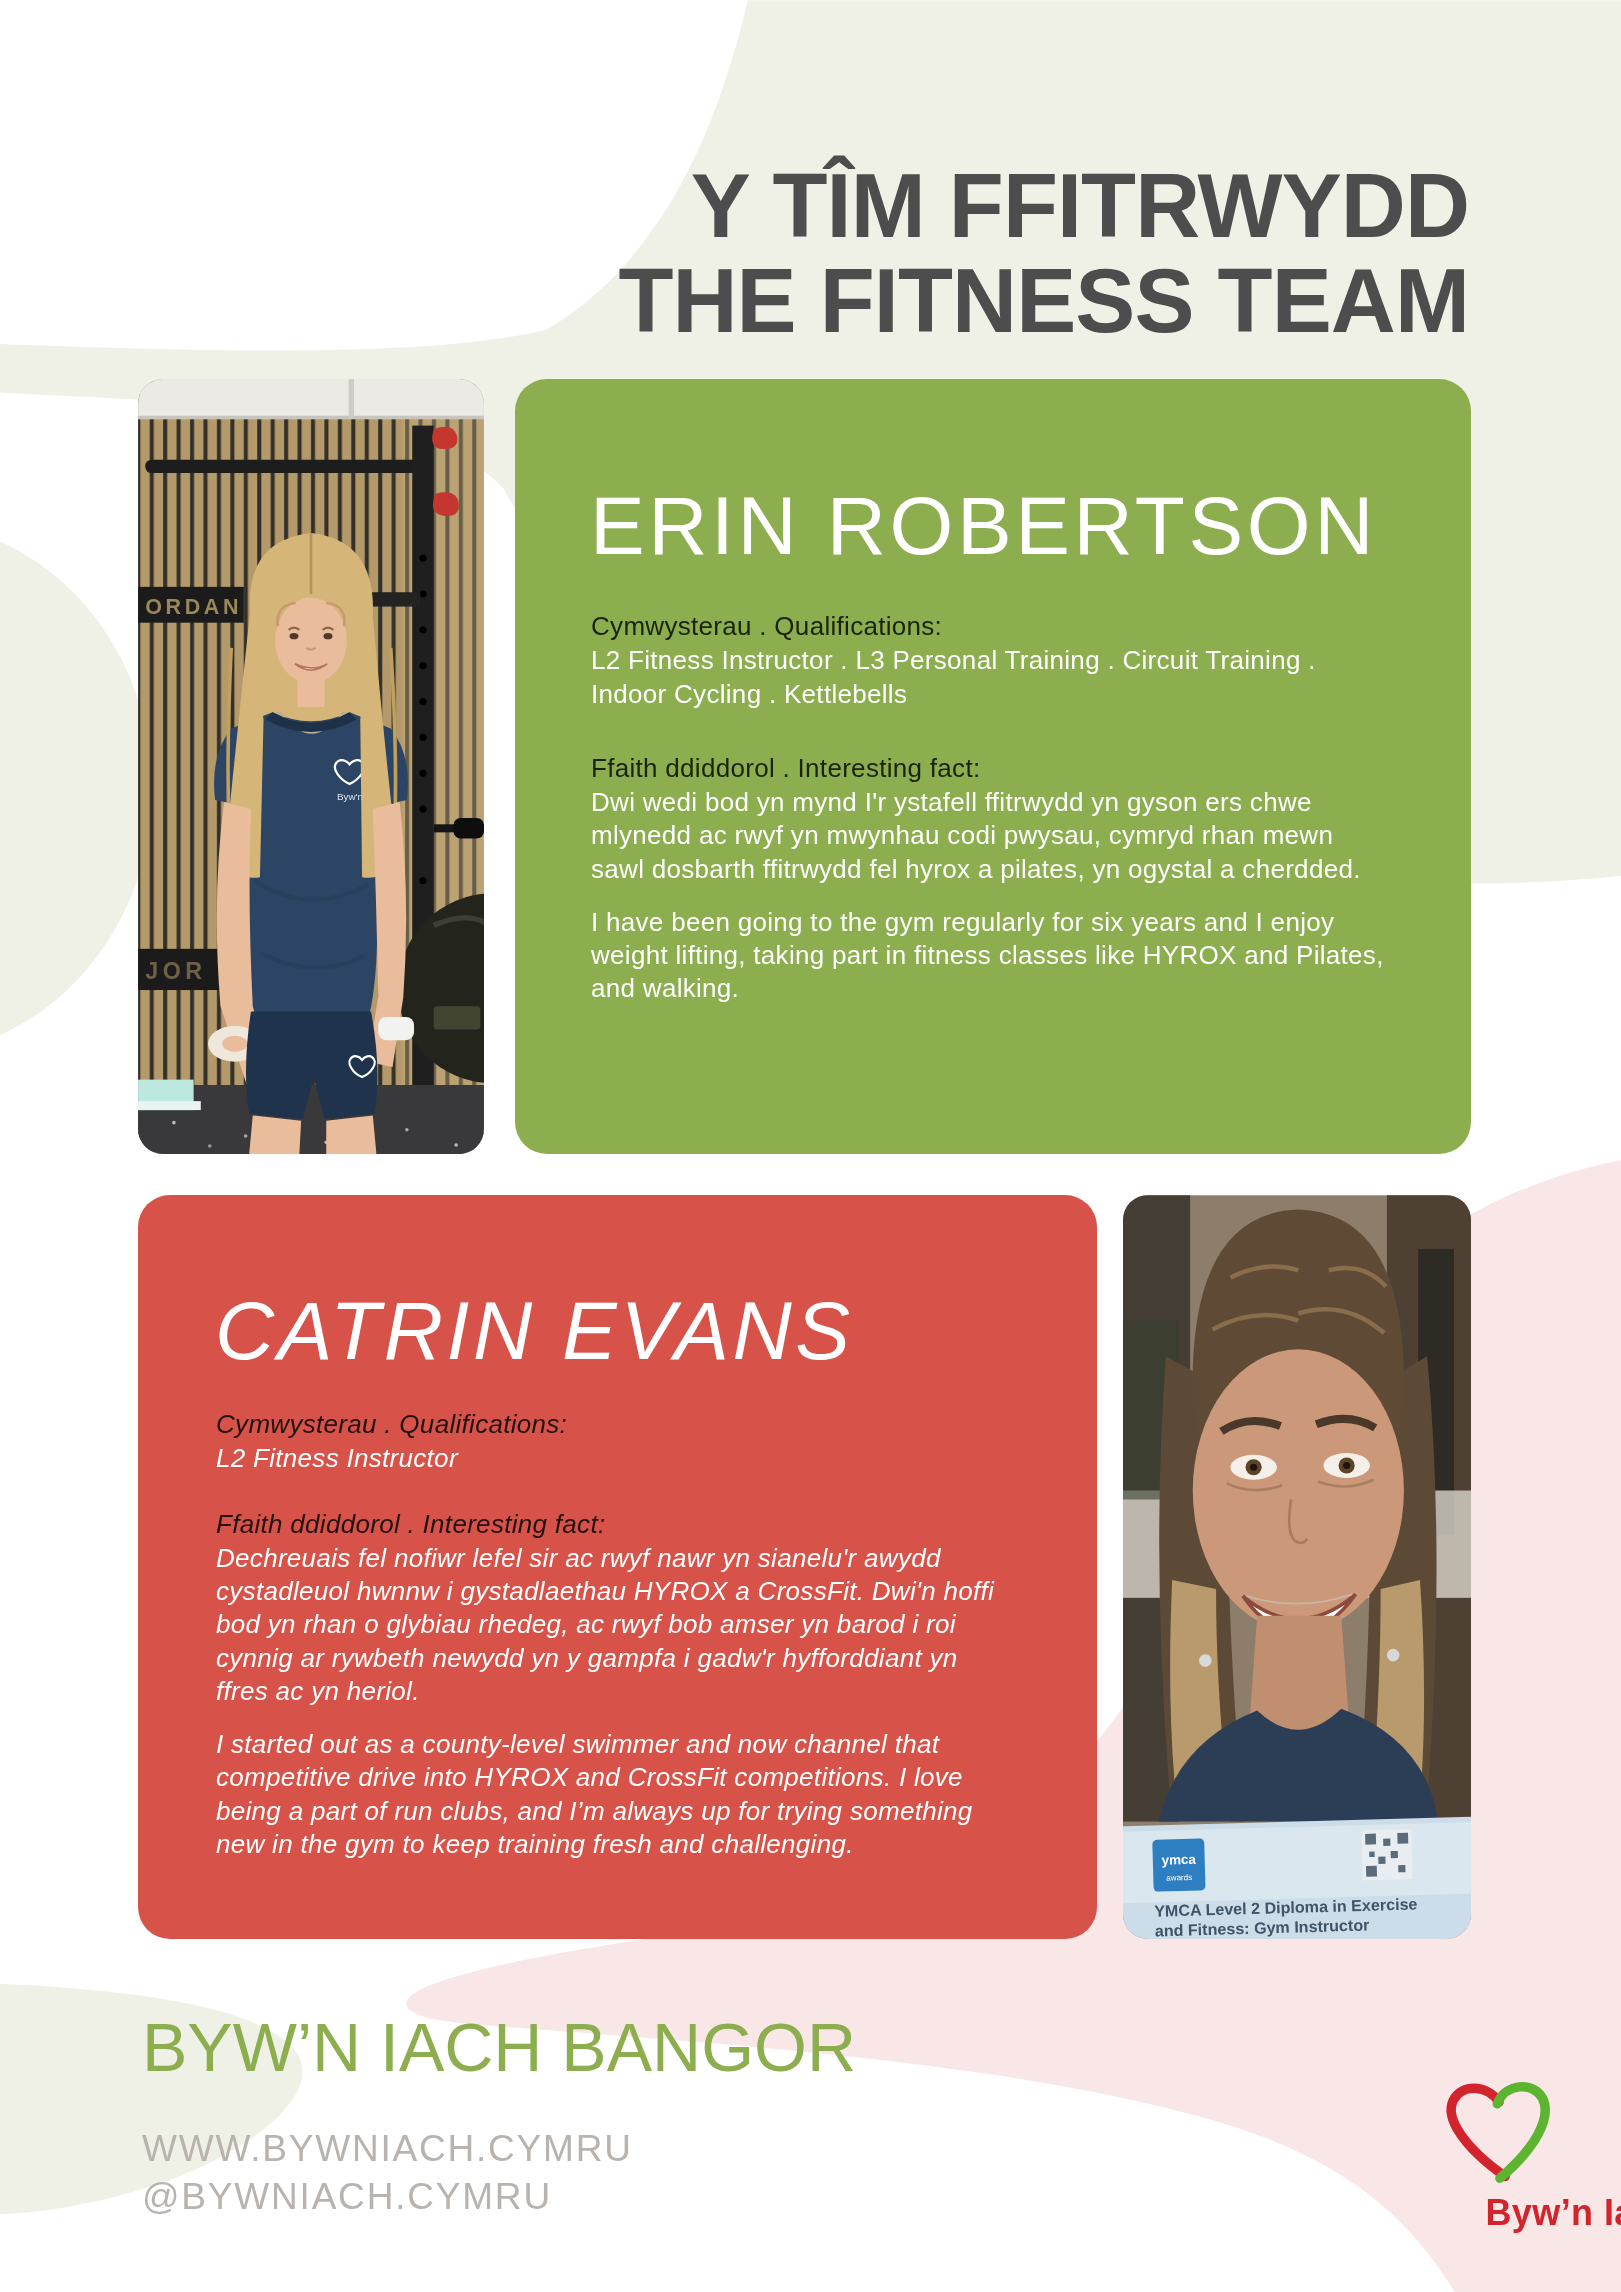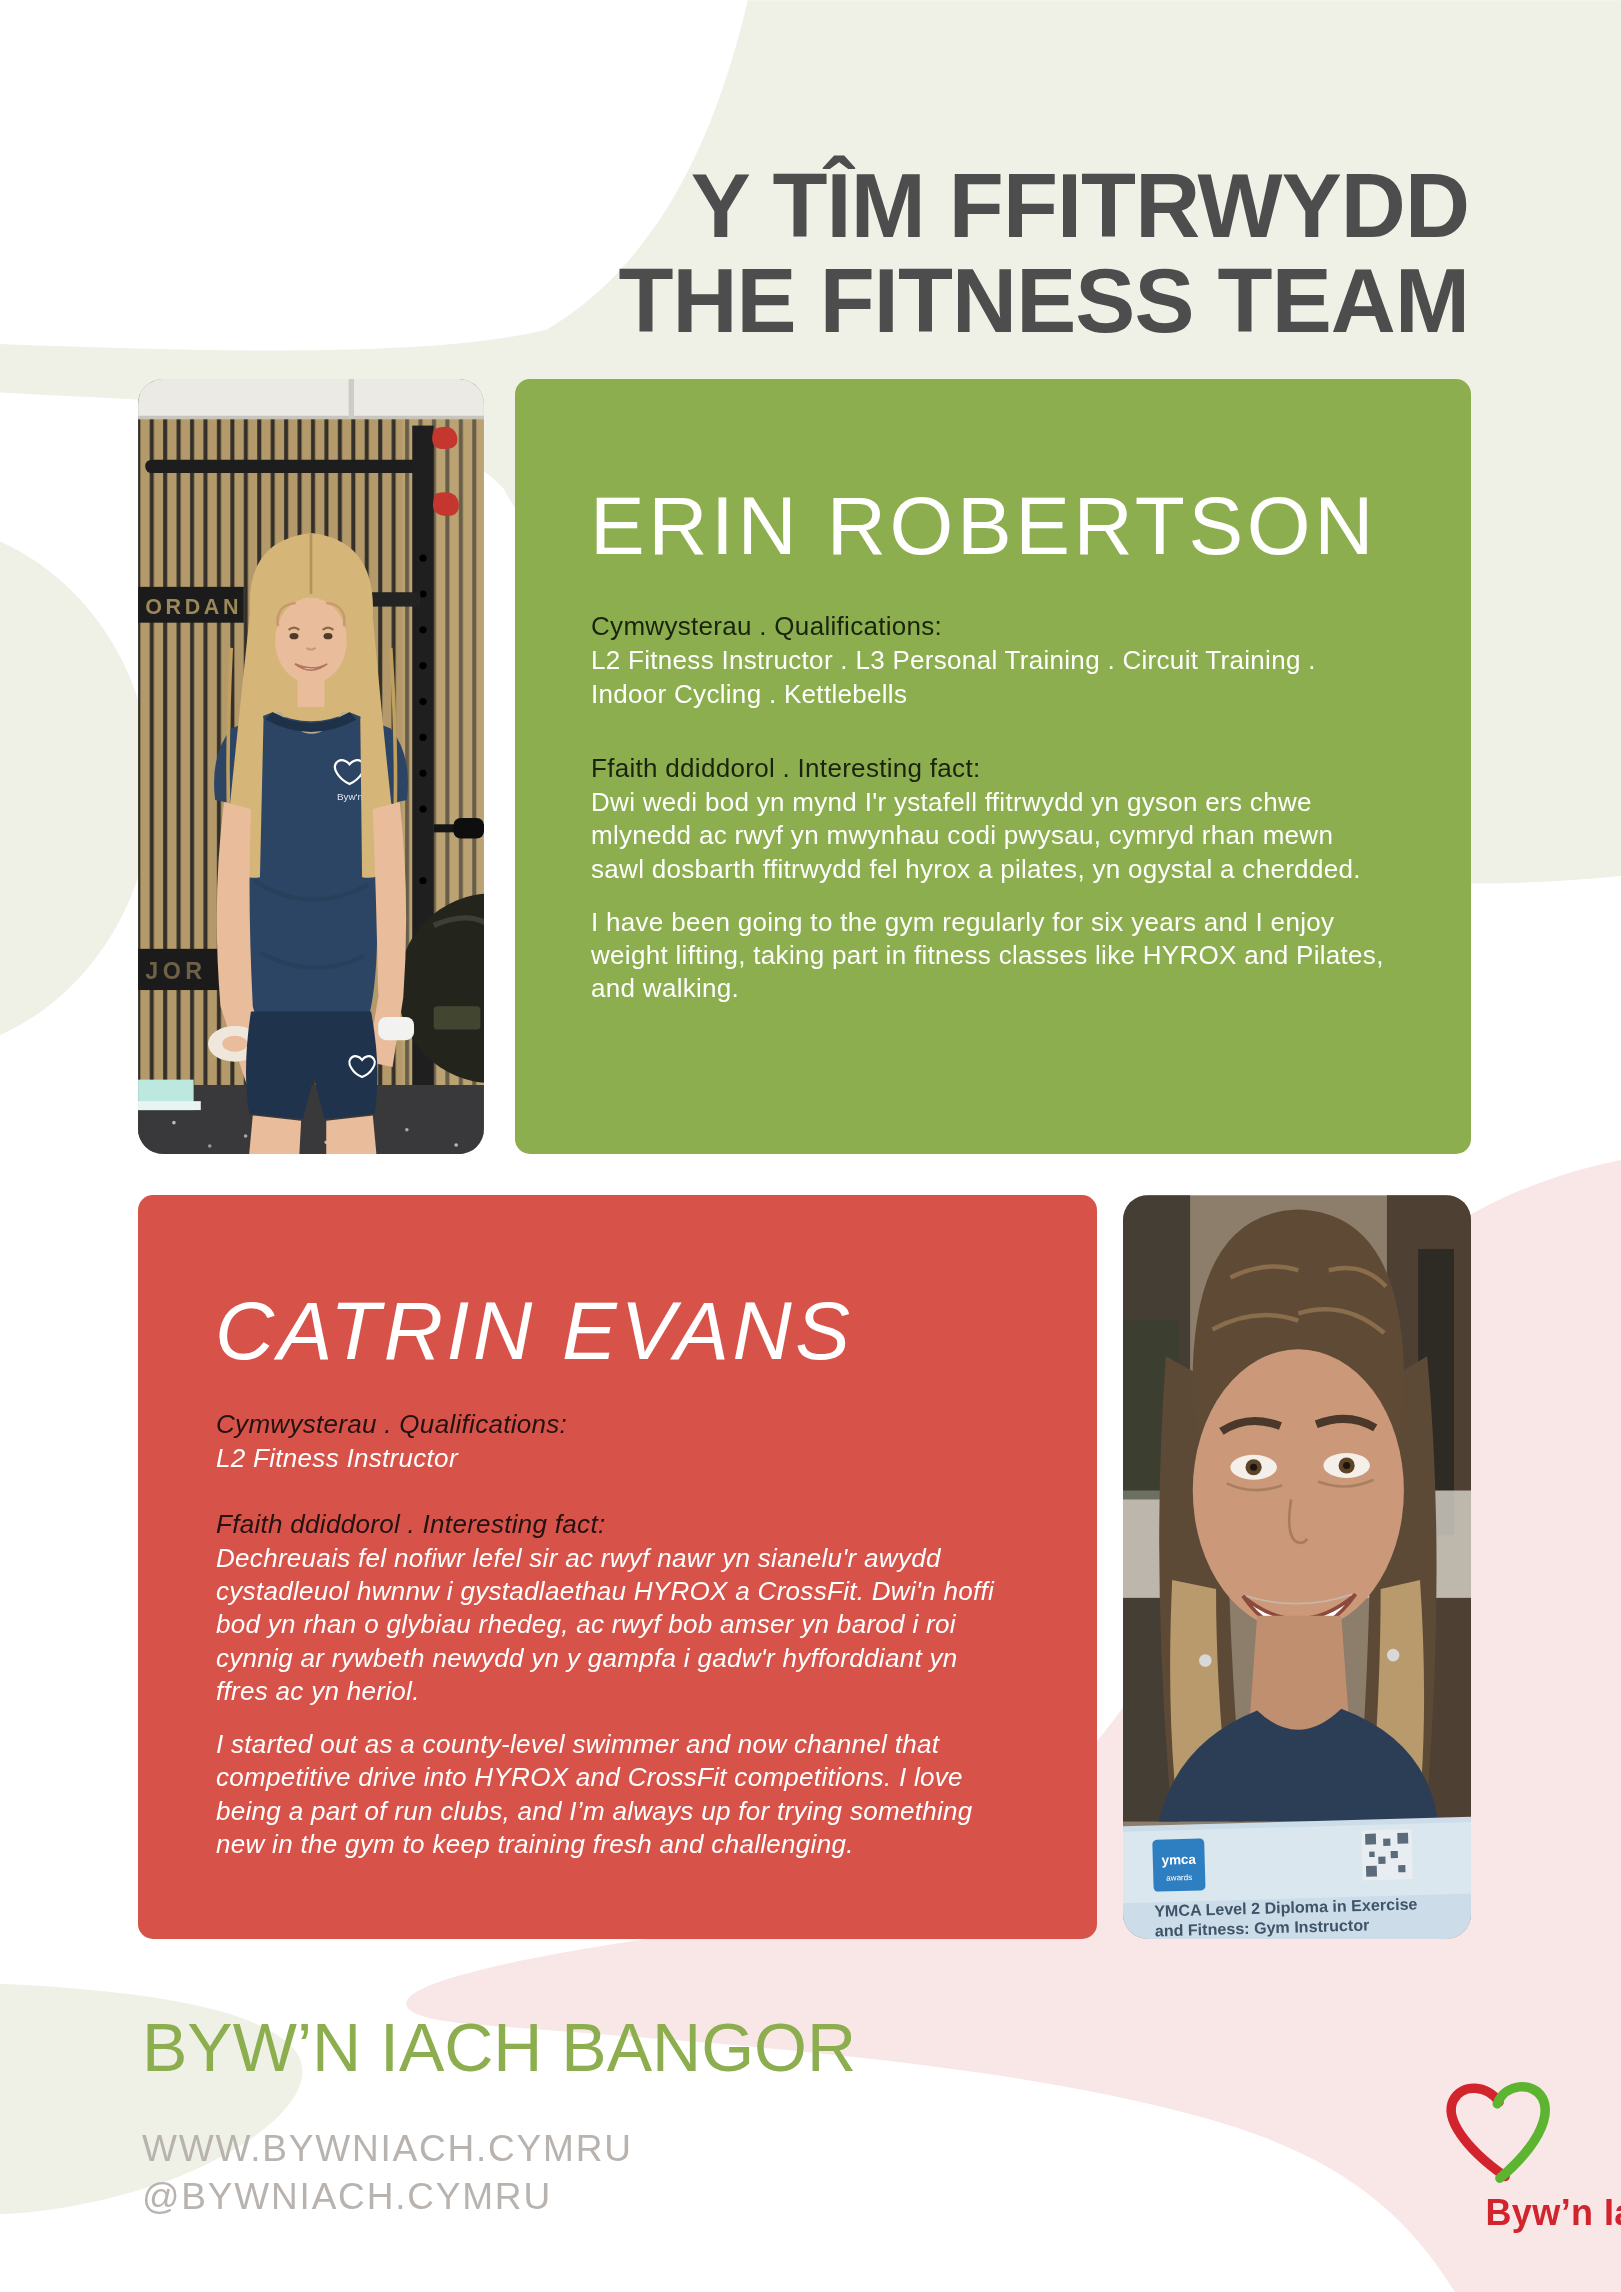--- a/index.html
+++ b/index.html
@@ -15,21 +15,21 @@
     text-align:right;color:var(--title_gray,#4D4D4D);
     font-weight:800;font-size:90px;line-height:1.05;letter-spacing:-0.9px;
   }
   
   .photo-frame{
     position:absolute;z-index:2;border-radius:25px;overflow:hidden;
   }
   .photo-erin{left:138px;top:379px;width:346px;height:775px;}
   .photo-catrin{left:1123px;top:1195px;width:348px;height:744px;}
   .card{
-    position:absolute;z-index:2;border-radius:15px;color:#ffffff;
+    position:absolute;z-index:2;border-radius:32px;color:#ffffff;
     box-sizing:border-box;
   }
   .card-erin{
     left:515px;top:379px;width:956px;height:775px;
     background:var(--card_green,#8CAE4E);
     padding:104px 82px 0 75px;
   }
   .card-catrin{
     left:138px;top:1195px;width:959px;height:744px;
     background:var(--card_red,#D75349);

